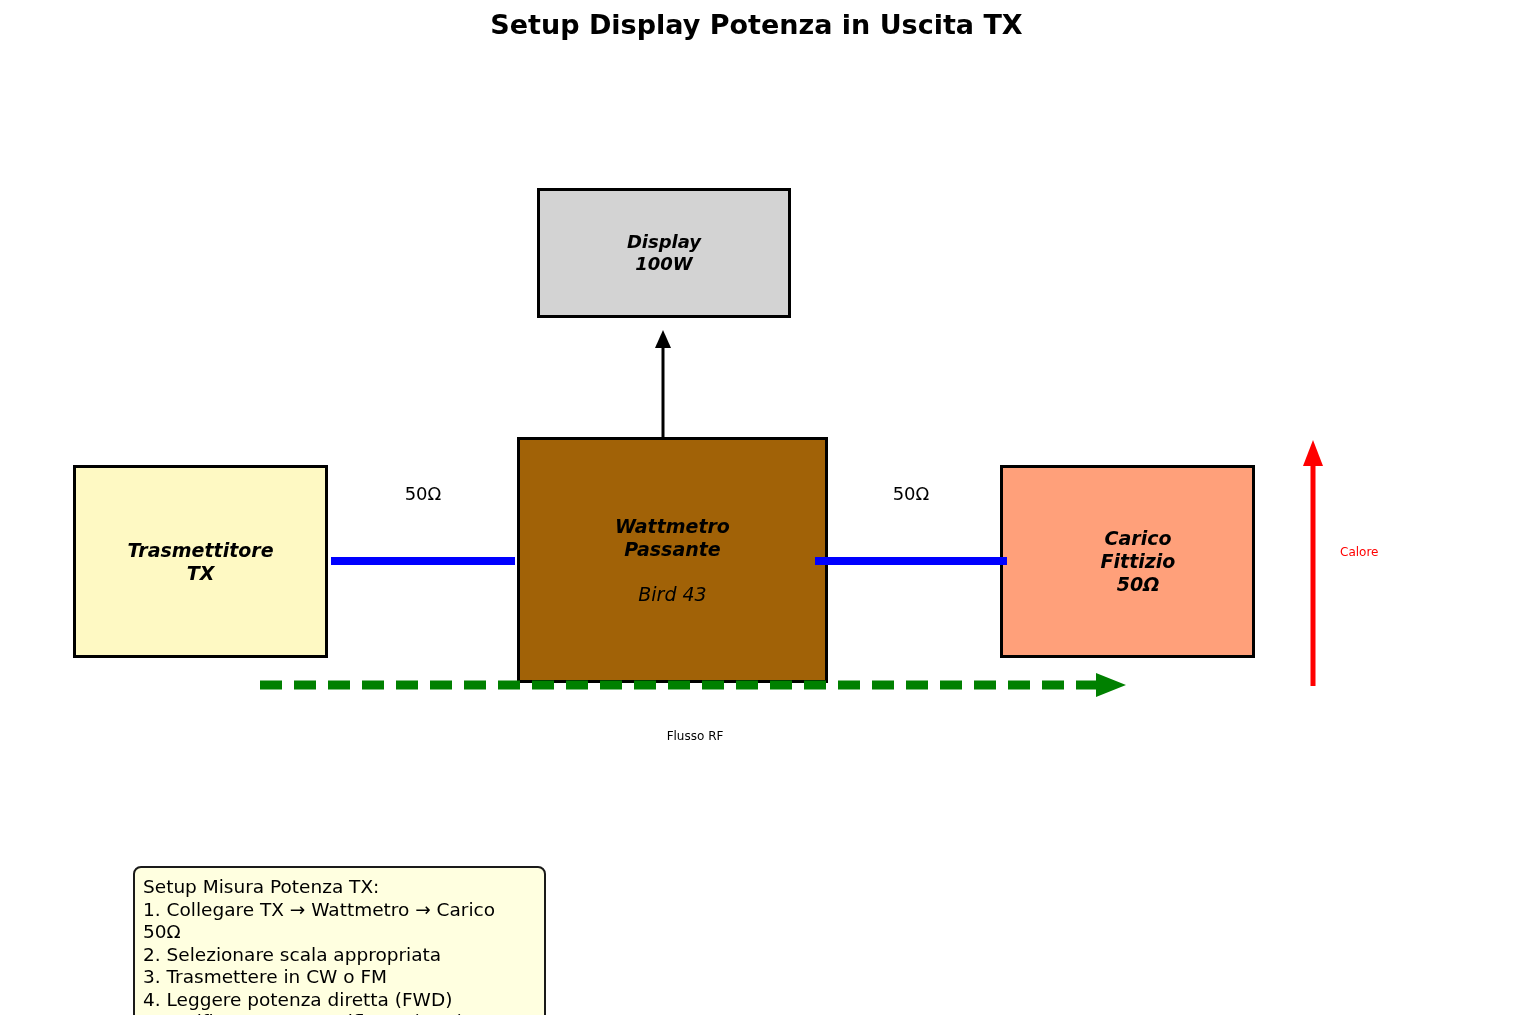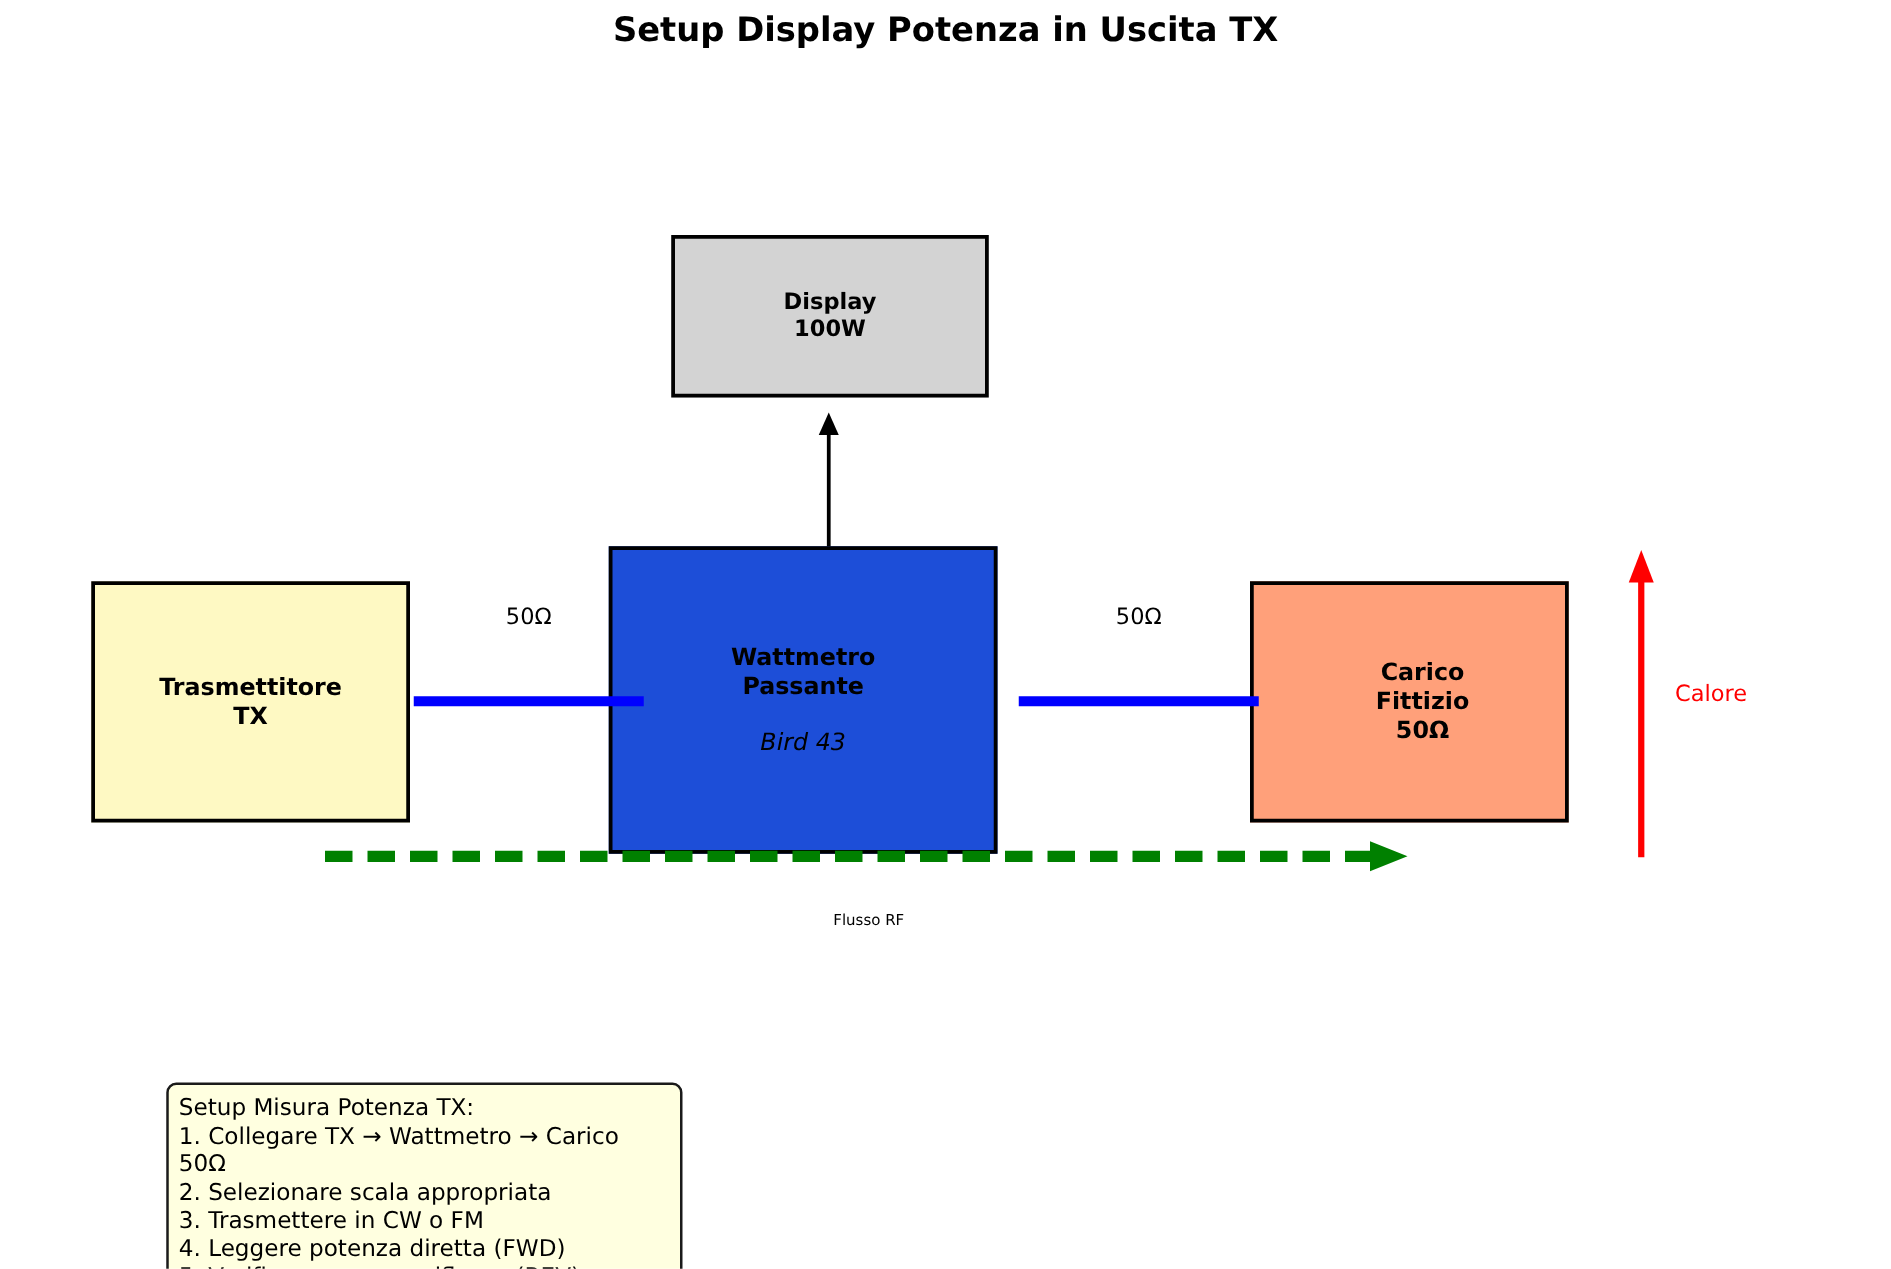--- a/index.html
+++ b/index.html
@@ -42,43 +42,44 @@
     align-items: center;
     justify-content: center;
   }
   .block .lines {
     text-align: center;
     font-weight: bold;
     font-size: 19px;
     line-height: 1.2;
     color: #000000;
     white-space: pre-line;
+    font-style: italic;
   }
   .block .sub {
     text-align: center;
     font-style: italic;
     font-size: 19px;
     color: #000000;
     margin-top: 22px;
   }
 
   
   #block-tx {
     left: 73px;
     top: 465px;
     width: 255px;
     height: 193px;
     background: #fef9c3;
   }
   #block-wattmeter {
-    left: 487px;
+    left: 517px;
     top: 437px;
     width: 311px;
     height: 246px;
-    background: #1d4ed8;
+    background: #a16207;
     z-index: 5;
   }
   #block-load {
     left: 1000px;
     top: 465px;
     width: 255px;
     height: 193px;
     background: #FFA07A;
     padding-left: 21px;
   }
@@ -154,21 +155,21 @@
     top: 438px;
     width: 34px;
     height: 248px;
   }
   #label-heat {
     position: absolute;
     left: 1340px;
     top: 545px;
     width: 150px;
     text-align: left;
-    font-size: 18px;
+    font-size: 12px;
     color: #FF0000;
   }
 
   
   #legend-box {
     position: absolute;
     left: 133px;
     top: 866px;
     width: 413px;
     box-sizing: border-box;

